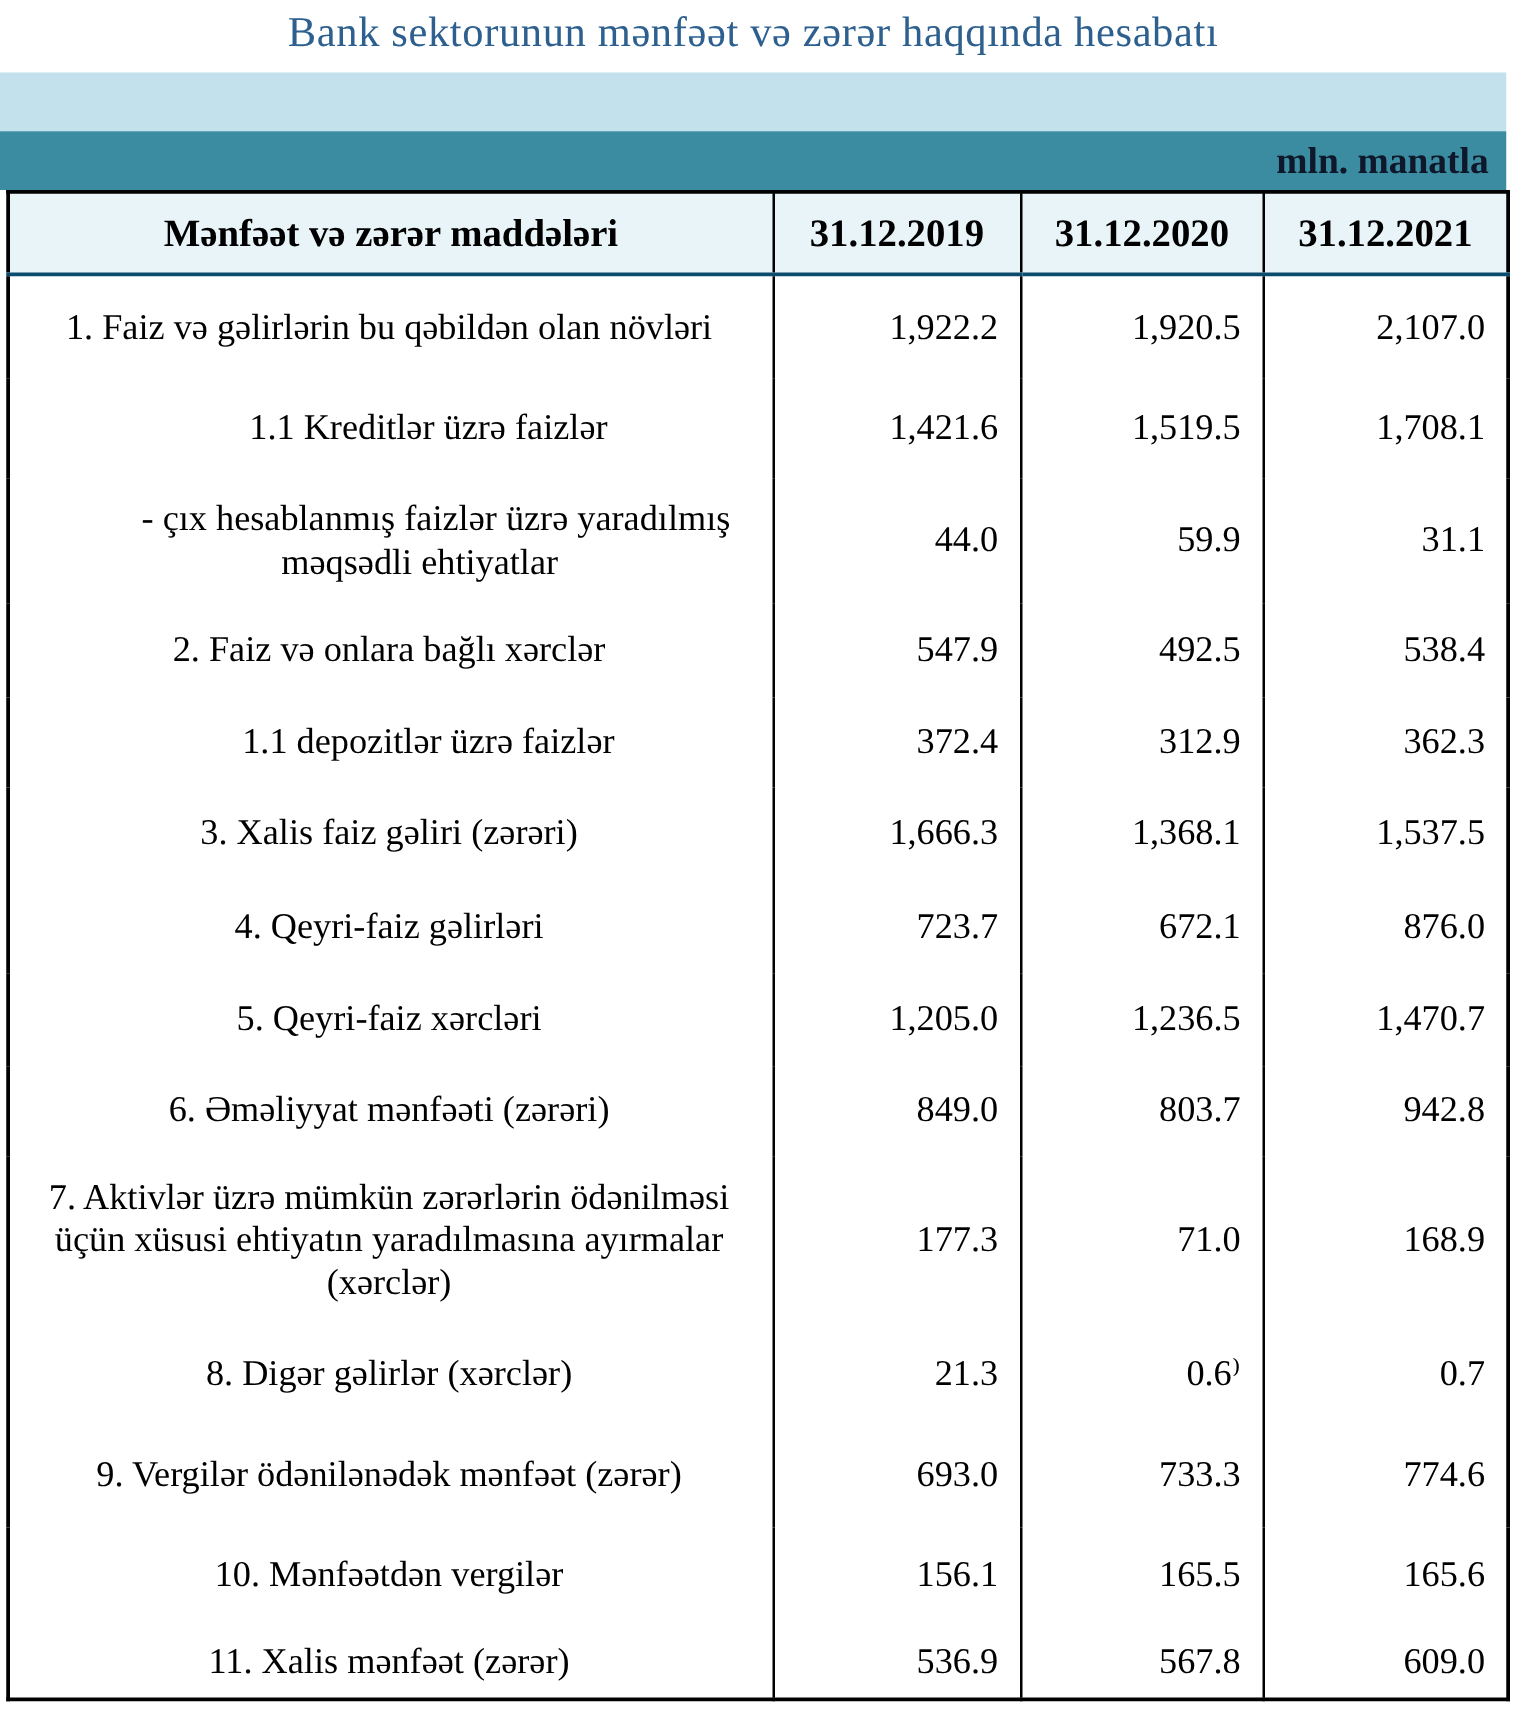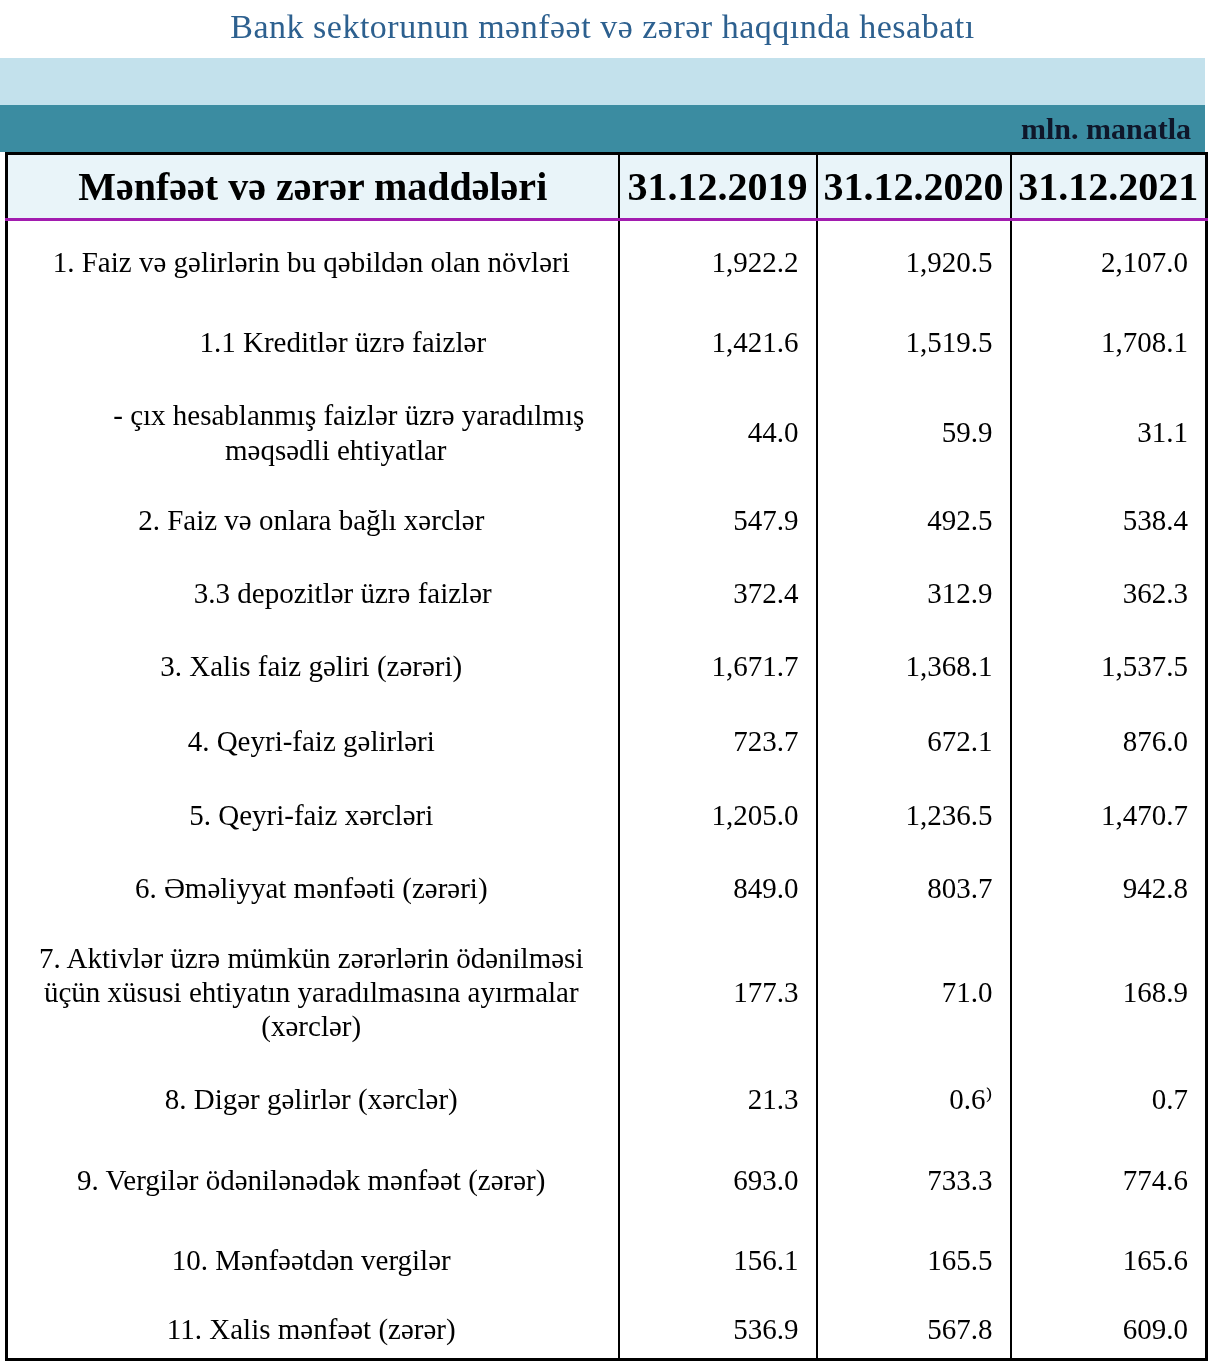--- a/index.html
+++ b/index.html
@@ -42,24 +42,24 @@
     table-layout: fixed;
     background: #fff;
   }
   col.c-label { width: 612px; }
   col.c-y1 { width: 198px; }
   col.c-y2 { width: 194px; }
   col.c-y3 { width: 196px; }
 
   thead th {
     background: #e9f4f9;
-    border-bottom: 3px solid #a21caf;
+    border-bottom: 3px solid #0c4a6e;
     border-left: 2px solid #000;
     font-weight: bold;
-    font-size: 40px;
+    font-size: 31px;
     height: 66px;
     padding: 0 4px;
   }
   thead th:first-child { border-left: none; }
 
   tbody td {
     border-left: 2px solid #000;
     font-size: 29px;
     vertical-align: middle;
     padding: 0;
@@ -134,28 +134,28 @@
         <td class="num">59.9</td>
         <td class="num">31.1</td>
       </tr>
       <tr>
         <td class="lbl">2. Faiz və onlara bağlı xərclər</td>
         <td class="num">547.9</td>
         <td class="num">492.5</td>
         <td class="num">538.4</td>
       </tr>
       <tr>
-        <td class="lbl sub">3.3 depozitlər üzrə faizlər</td>
+        <td class="lbl sub">1.1 depozitlər üzrə faizlər</td>
         <td class="num">372.4</td>
         <td class="num">312.9</td>
         <td class="num">362.3</td>
       </tr>
       <tr>
         <td class="lbl">3. Xalis faiz gəliri (zərəri)</td>
-        <td class="num">1,671.7</td>
+        <td class="num">1,666.3</td>
         <td class="num">1,368.1</td>
         <td class="num">1,537.5</td>
       </tr>
       <tr>
         <td class="lbl">4. Qeyri-faiz gəlirləri</td>
         <td class="num">723.7</td>
         <td class="num">672.1</td>
         <td class="num">876.0</td>
       </tr>
       <tr>

